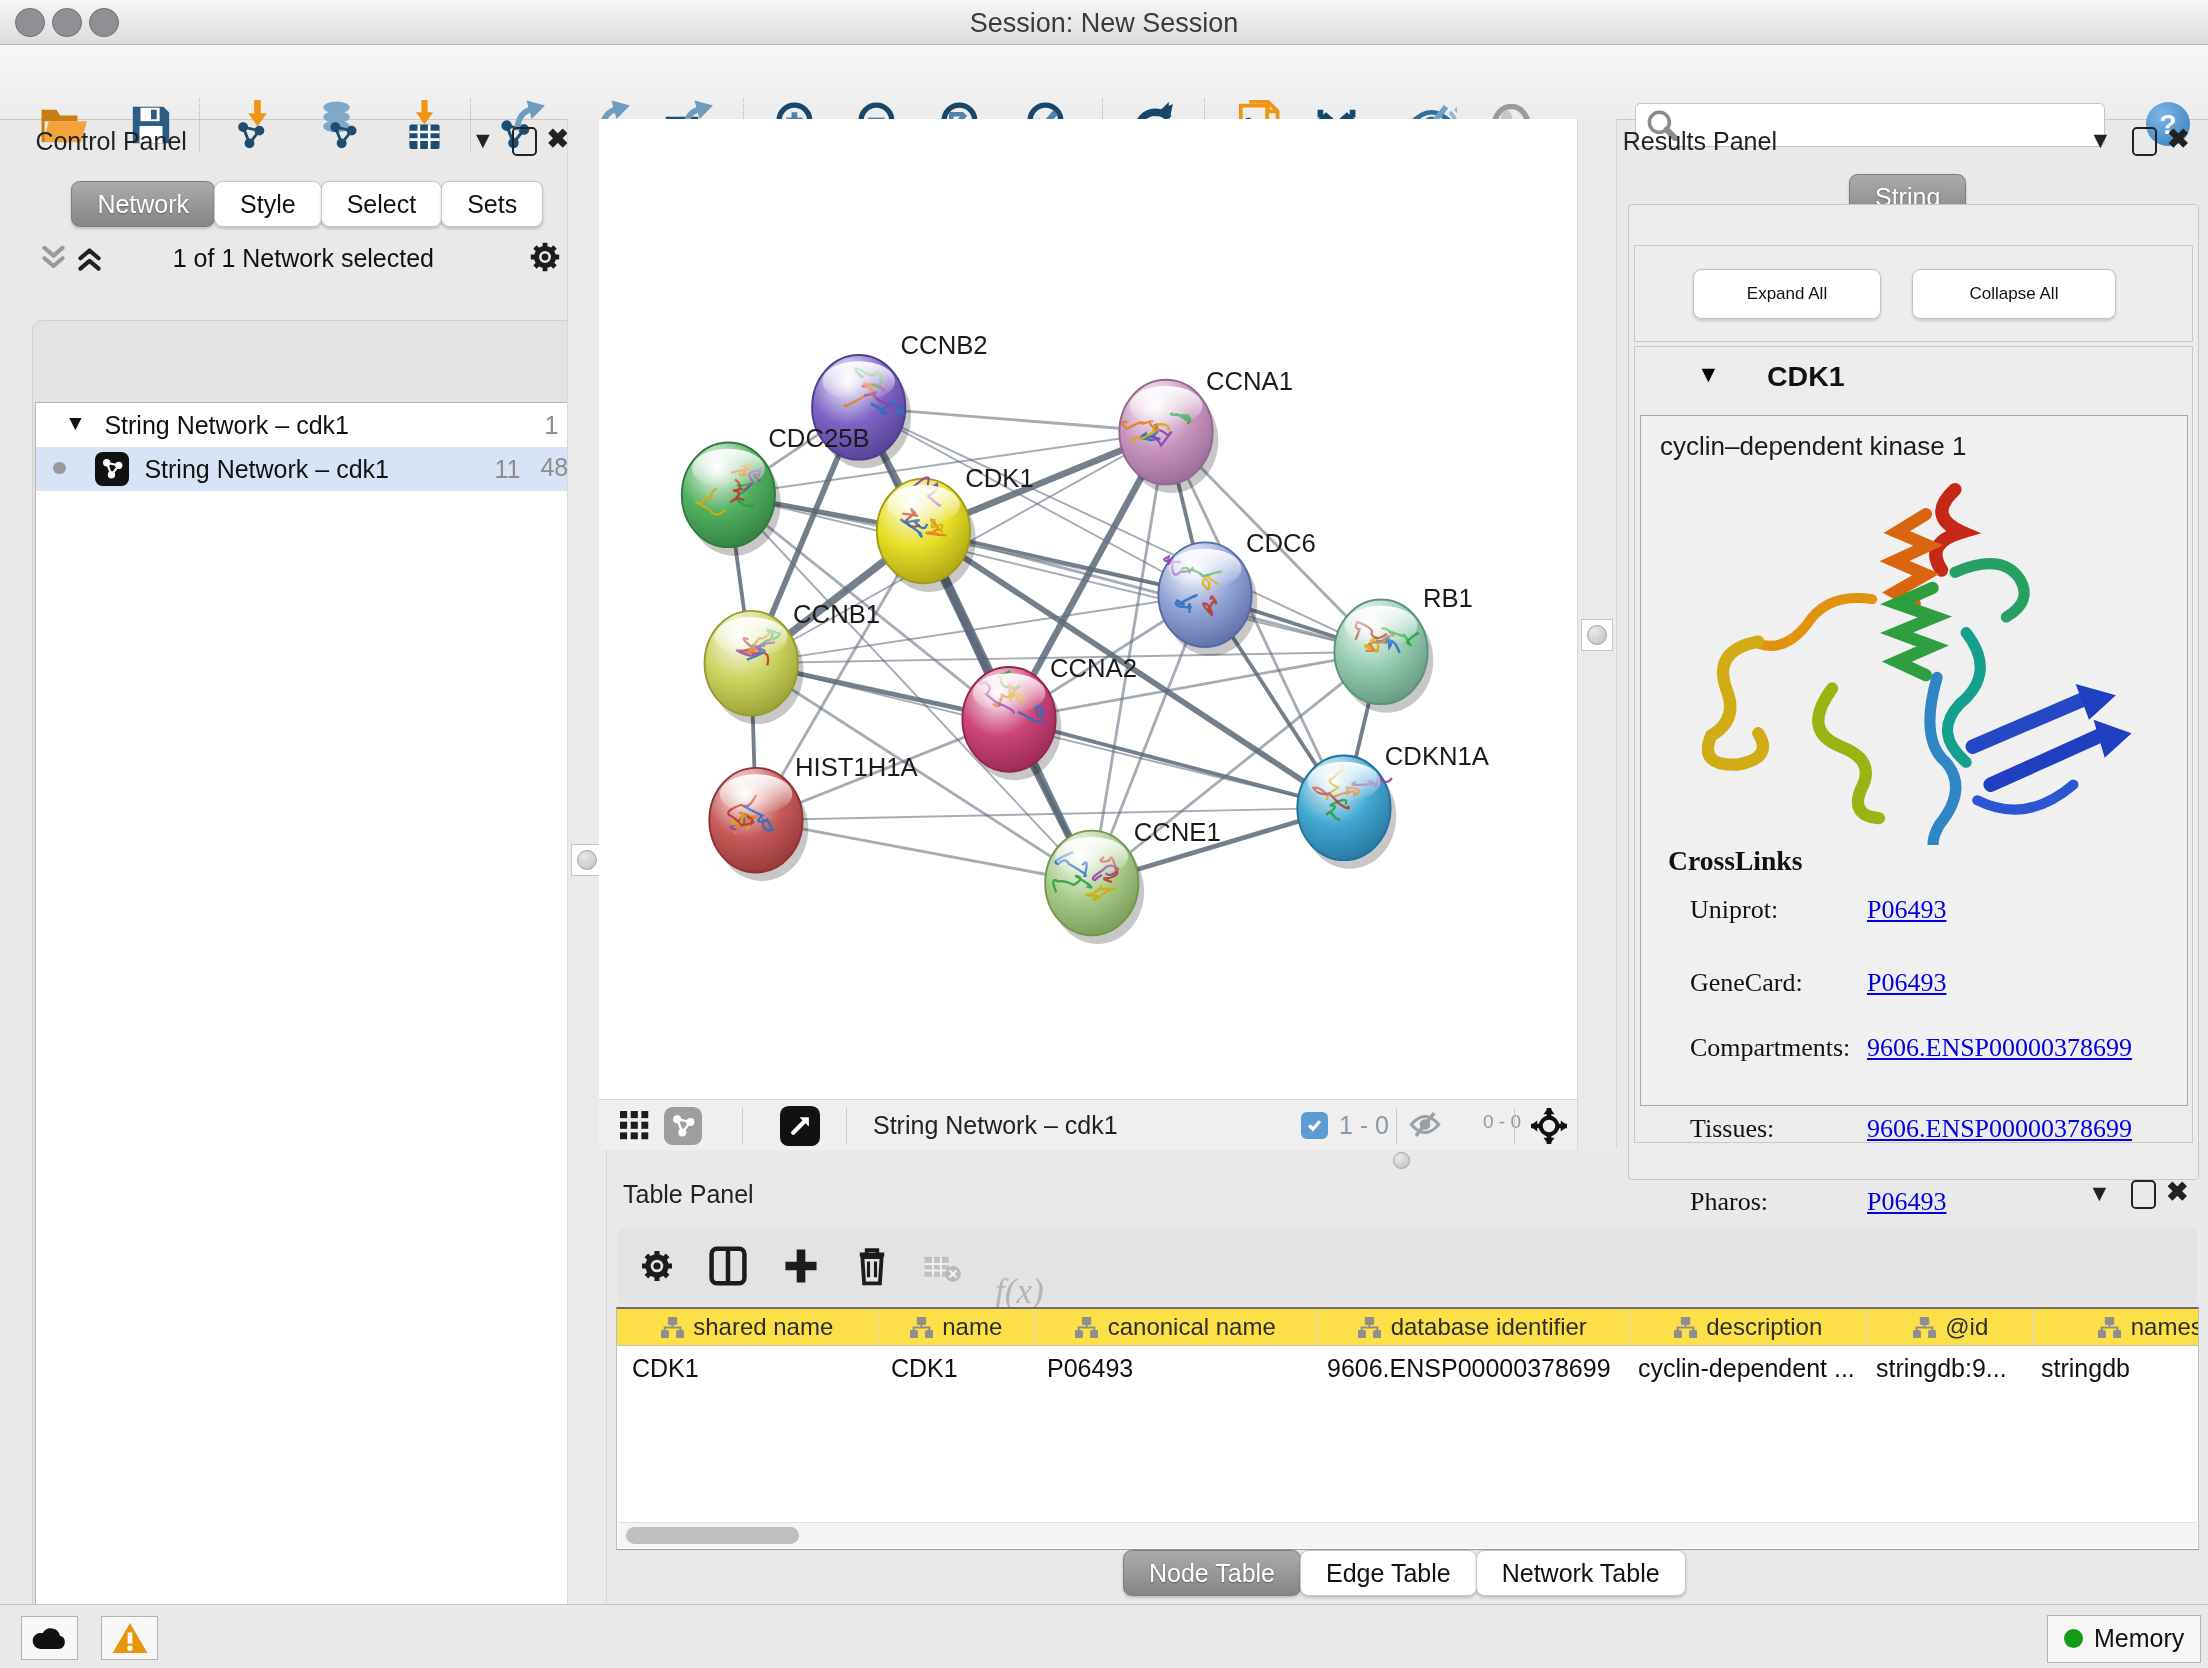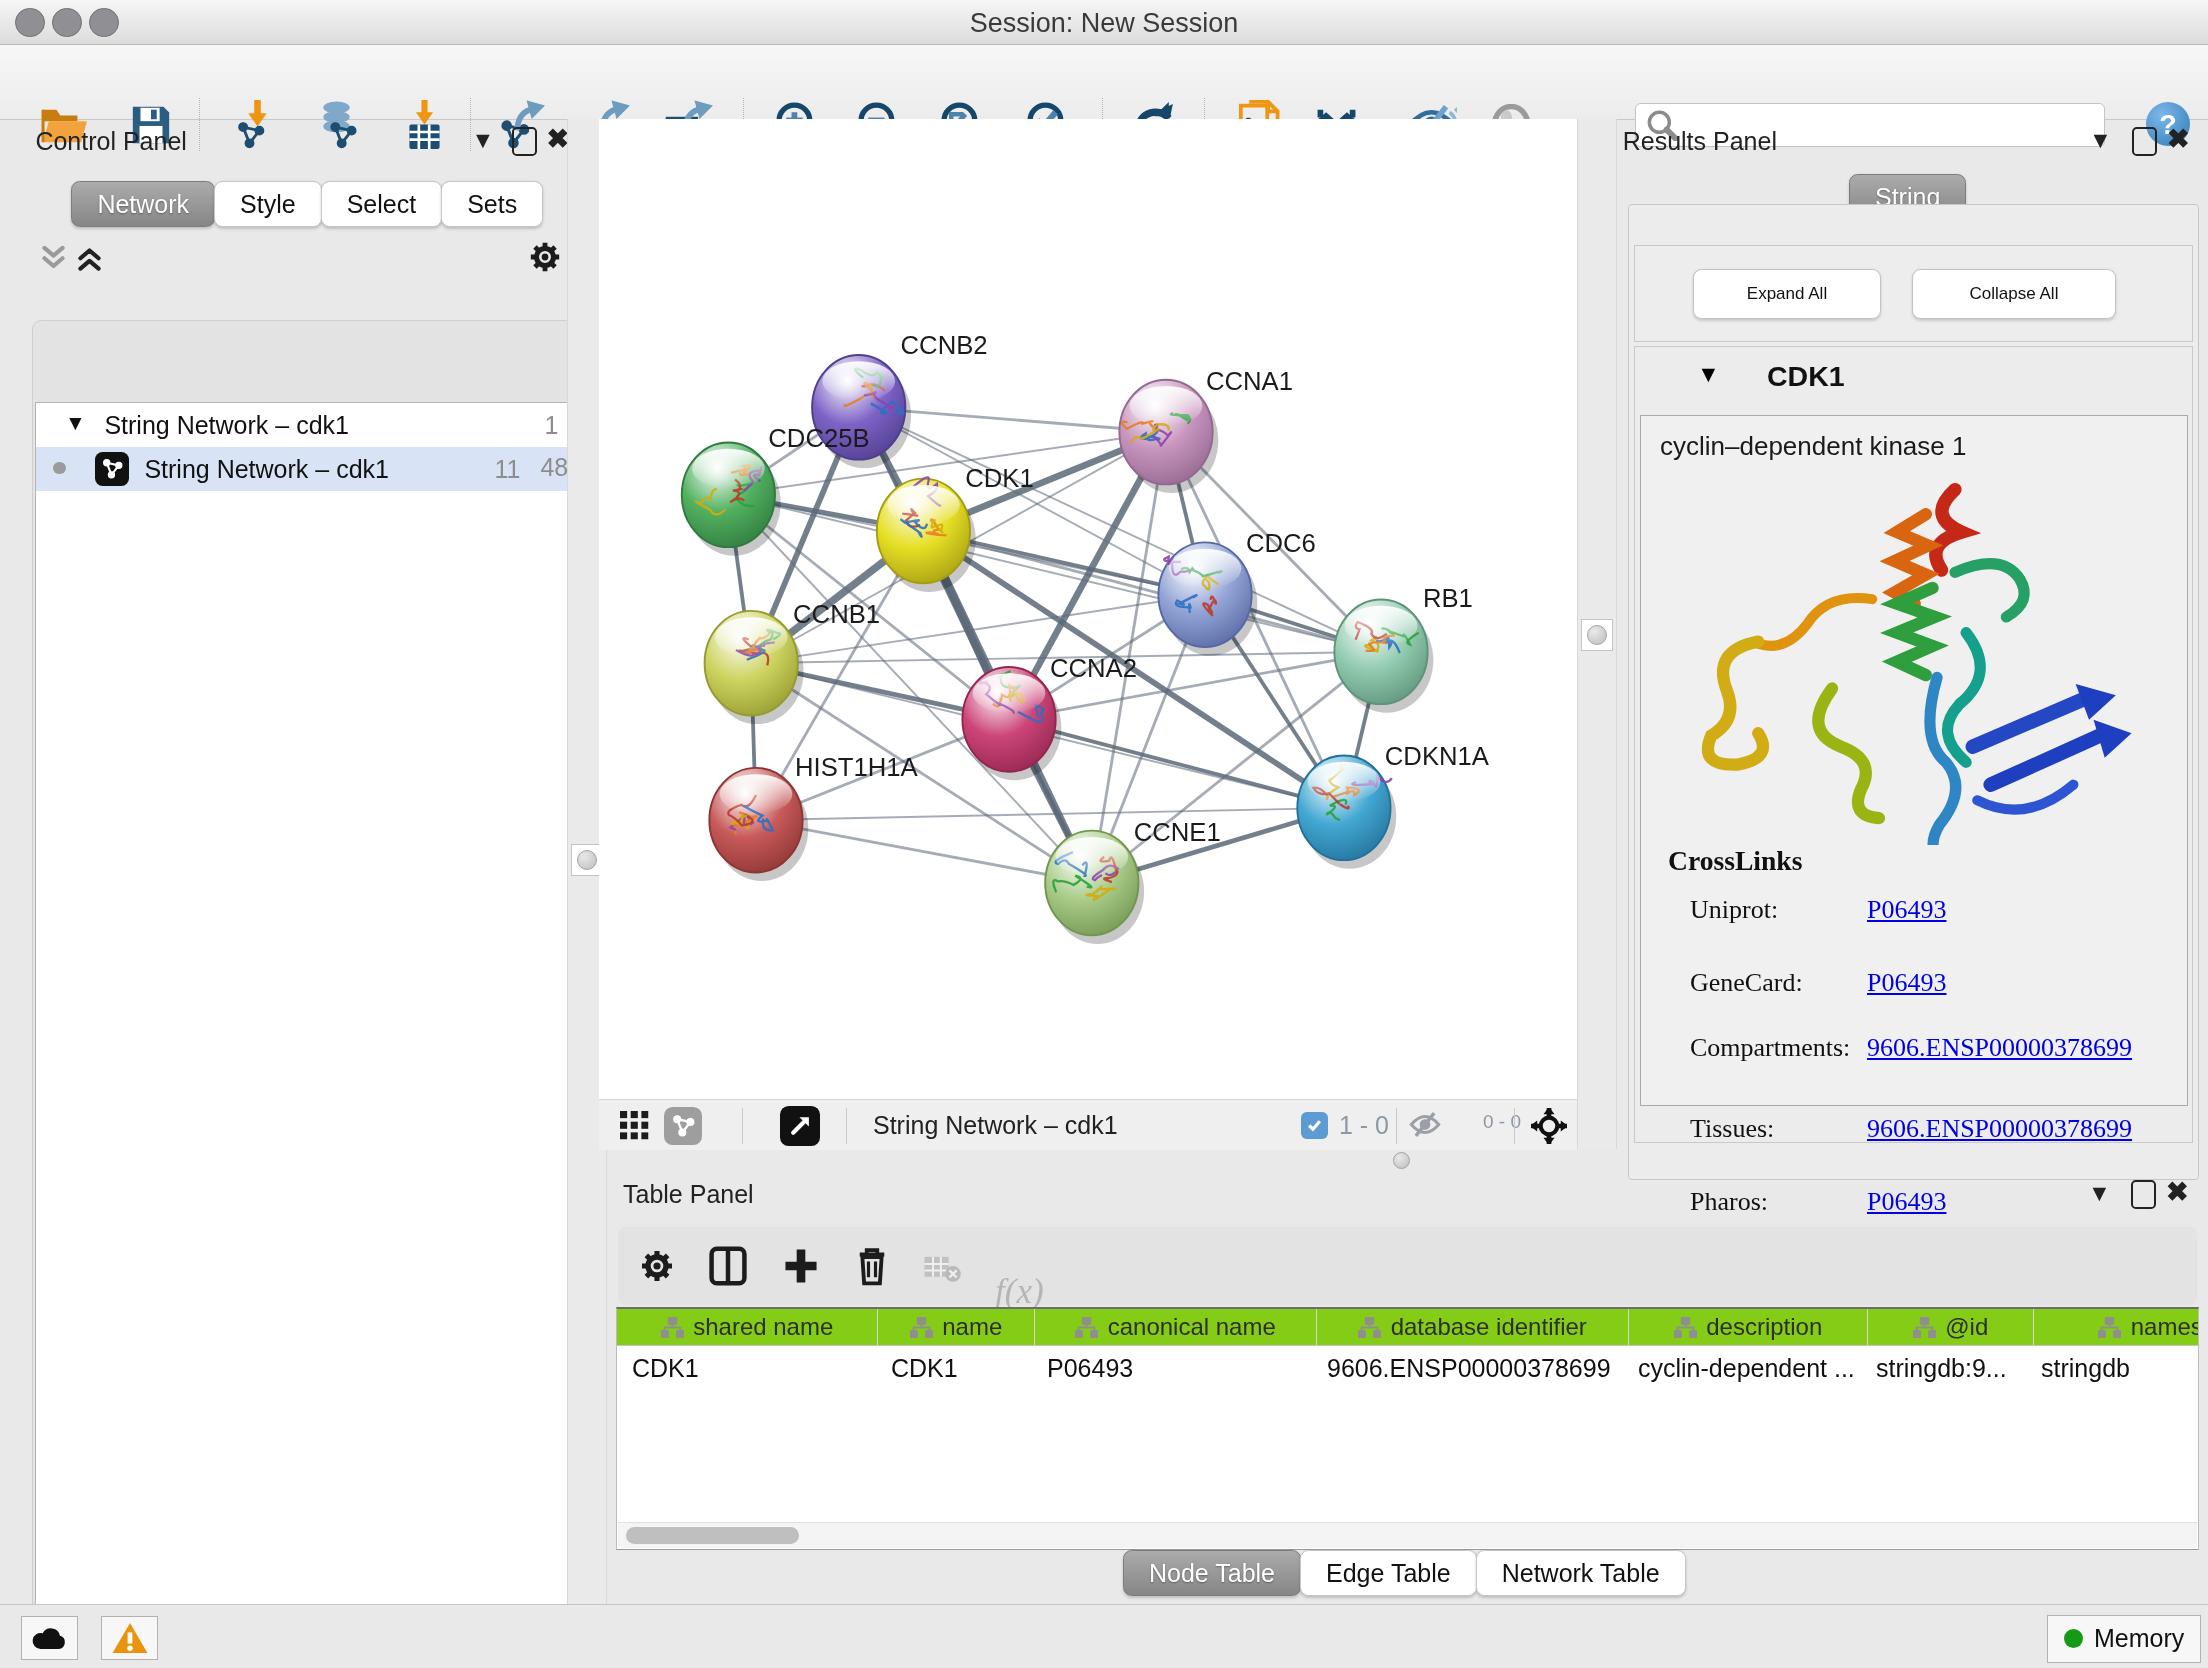--- a/index.html
+++ b/index.html
@@ -58,21 +58,21 @@
           color:#111;display:flex;align-items:center;justify-content:center;box-shadow:0 1.9px 2.9px rgba(0,0,0,.15);}
   #rp-section{left:1634px;top:346px;width:557px;height:795px;border:1px solid #c9c9c9;background:#ececec;}
   #rp-inner{left:1640px;top:415px;width:546px;height:689px;background:#f0f0f0;border:1px solid #a9a9a9;}
   .serif{font-family:"Liberation Serif",serif;margin-top:28px;}
   .xlink{color:#0000e0;text-decoration:underline;}
   
   #tp-toolbar{left:618px;top:1227px;width:1579px;height:78px;background:#e3e3e3;border-radius:7.6px;}
   #tp-table{left:616px;top:1307px;width:1581px;height:240px;background:#fff;border-top:2.9px solid #6d6d6d;
             border-left:1px solid #bdbdbd;border-right:1px solid #bdbdbd;border-bottom:1px solid #9a9a9a;
             overflow:hidden;}
-  #tp-head{display:flex;height:36px;border-bottom:1px solid #c6c6c6;background:#84cc16;}
+  #tp-head{display:flex;height:36px;border-bottom:1px solid #c6c6c6;background:#fde047;}
   .thcell{display:flex;align-items:center;justify-content:center;border-right:1px solid #d6d6d6;
           font-size:24px;color:#2e2e2e;gap:9.5px;overflow:hidden;flex:none;}
   #tp-row{display:flex;height:44px;}
   .tdcell{font-size:25px;color:#111;display:flex;align-items:center;padding-left:15px;flex:none;
           overflow:hidden;white-space:nowrap;}
   #tp-scroll{position:absolute;left:1px;bottom:1px;width:1579px;height:25px;background:#f4f4f4;
              border-top:1px solid #e0e0e0;}
   #tp-thumb{position:absolute;left:7.6px;top:3.8px;width:173px;height:17px;background:#bfbfbf;border-radius:8.6px;}
   
   #statusbar{left:0;top:1604px;width:2208px;height:65px;background:#e9e9e9;border-top:1px solid #c6c6c6;}
@@ -319,20 +319,21 @@
     <div class="abs" style="left:28.5px;top:125px;width:28.5px;height:28.5px">
       <svg width="27" height="28.5" viewBox="0 0 20 22">
           <use href="#sym-dchev" width="20" height="22" stroke="#9a9a9a" fill="none"></use>
         </svg>
     </div>
     <div class="abs" style="left:65px;top:125px;width:28.5px;height:28.5px">
       <svg width="27" height="28.5" viewBox="0 0 20 22" style="transform:rotate(180deg)">
           <use href="#sym-dchev" width="20" height="22" stroke="#222" fill="none"></use>
         </svg>
     </div>
+    <div class="abs" style="left:21px;top:125px;width:542px;text-align:center;font-size:25px;color:#111">1 of 1 Network selected</div>
     <div class="abs" style="left:517px;top:121px">
       <svg width="34" height="34" viewBox="0 0 24 24">
           <use href="#sym-gear" width="24" height="24" stroke="#1c1c1c" fill="none"></use>
           <circle cx="12" cy="12" r="2.4" fill="#1c1c1c"></circle>
         </svg>
     </div>
 
     <div id="cp-tree" class="abs">
       <div class="treerow">
         <span class="abs" style="left:28.5px;top:7.6px;font-size:21px">▼</span>

